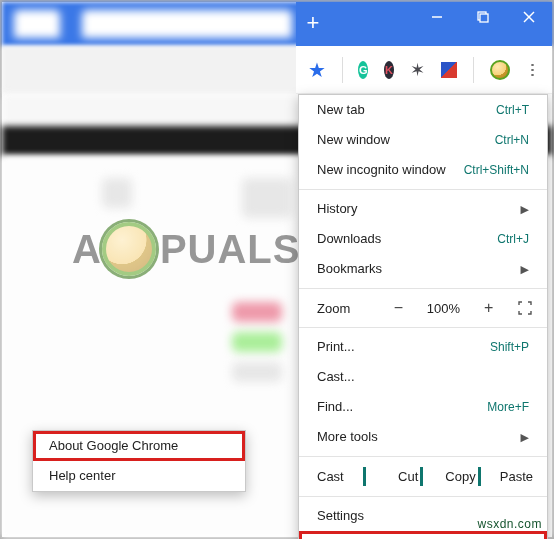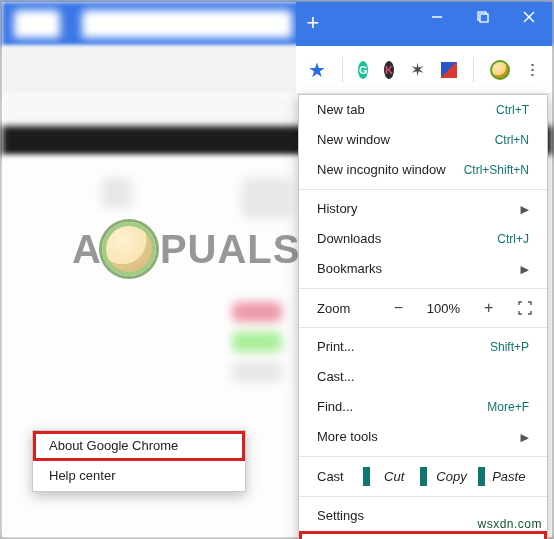--- a/index.html
+++ b/index.html
@@ -49,21 +49,21 @@
   .arrow { color:#555; font-size:11px;}
   .zoomrow { display:flex; align-items:center; padding:6px 14px; gap:20px;}
   .zoomrow .zlabel{ flex:0 0 auto; padding-left:4px;}
   .zoomrow .zspace{ flex:1;}
   .zoomrow .zbtn{ width:22px; text-align:center; color:#444; font-size:16px;}
   .zoomrow .zval{ width:46px; text-align:center;}
   .zoomrow .full{ width:22px; text-align:center;}
   .full svg{ display:block; margin:auto;}
   .editrow { display:flex; align-items:center; padding:6px 14px; gap:2px;}
   .editrow .elabel{ padding-left:4px; flex:0 0 48px;}
-  .editrow .ebtn{ flex:1; text-align:center; border-left:7px solid #0f766e; padding:2px 0;font-style:italic;}
+  .editrow .ebtn{ flex:1; text-align:right; border-left:3px solid #0f766e; padding:2px 0;}
   .highlight { border:3px solid #d8201e; }
   .menu .highlight{ padding:3px 15px;}
 
   
   .submenu { position:absolute; top:428px; left:30px; width:214px; background:#fff; border:1px solid #c9c9c9; box-shadow:0 4px 12px rgba(0,0,0,0.25); font-size:13px; color:#222;}
   .srow{ display:flex; align-items:center; justify-content:space-between; padding:6px 16px; line-height:18px;}
   .submenu .highlight{ padding:3px 13px;}
 
   .wsxn { position:absolute; bottom:6px; right:10px; font-size:12px; color:#14532d; letter-spacing:0.5px;}
 </style>

